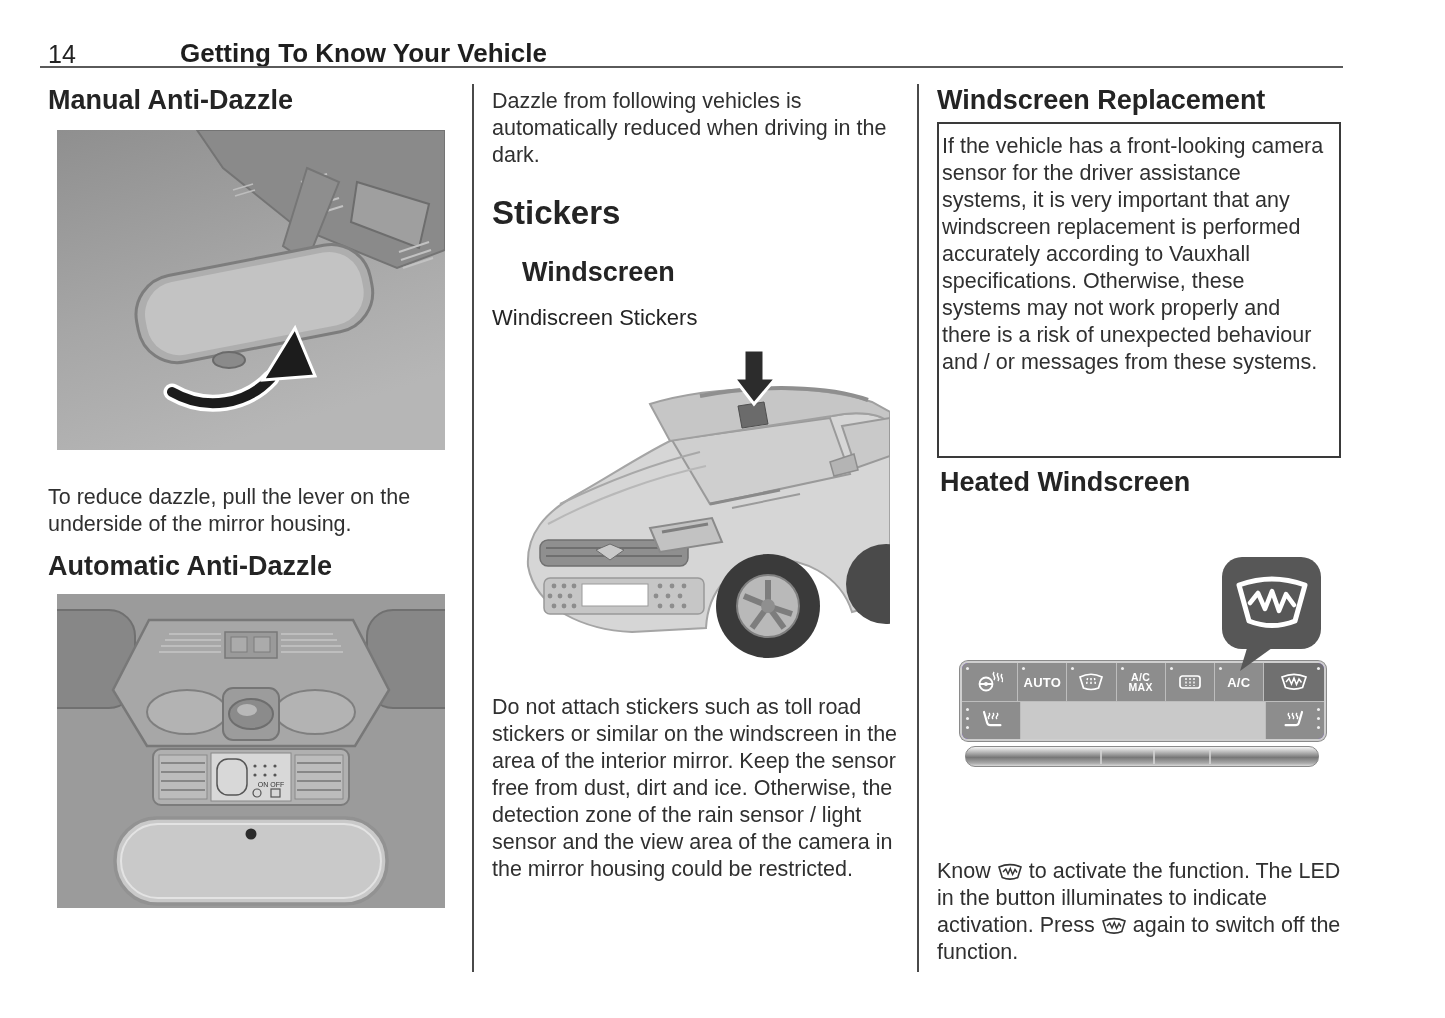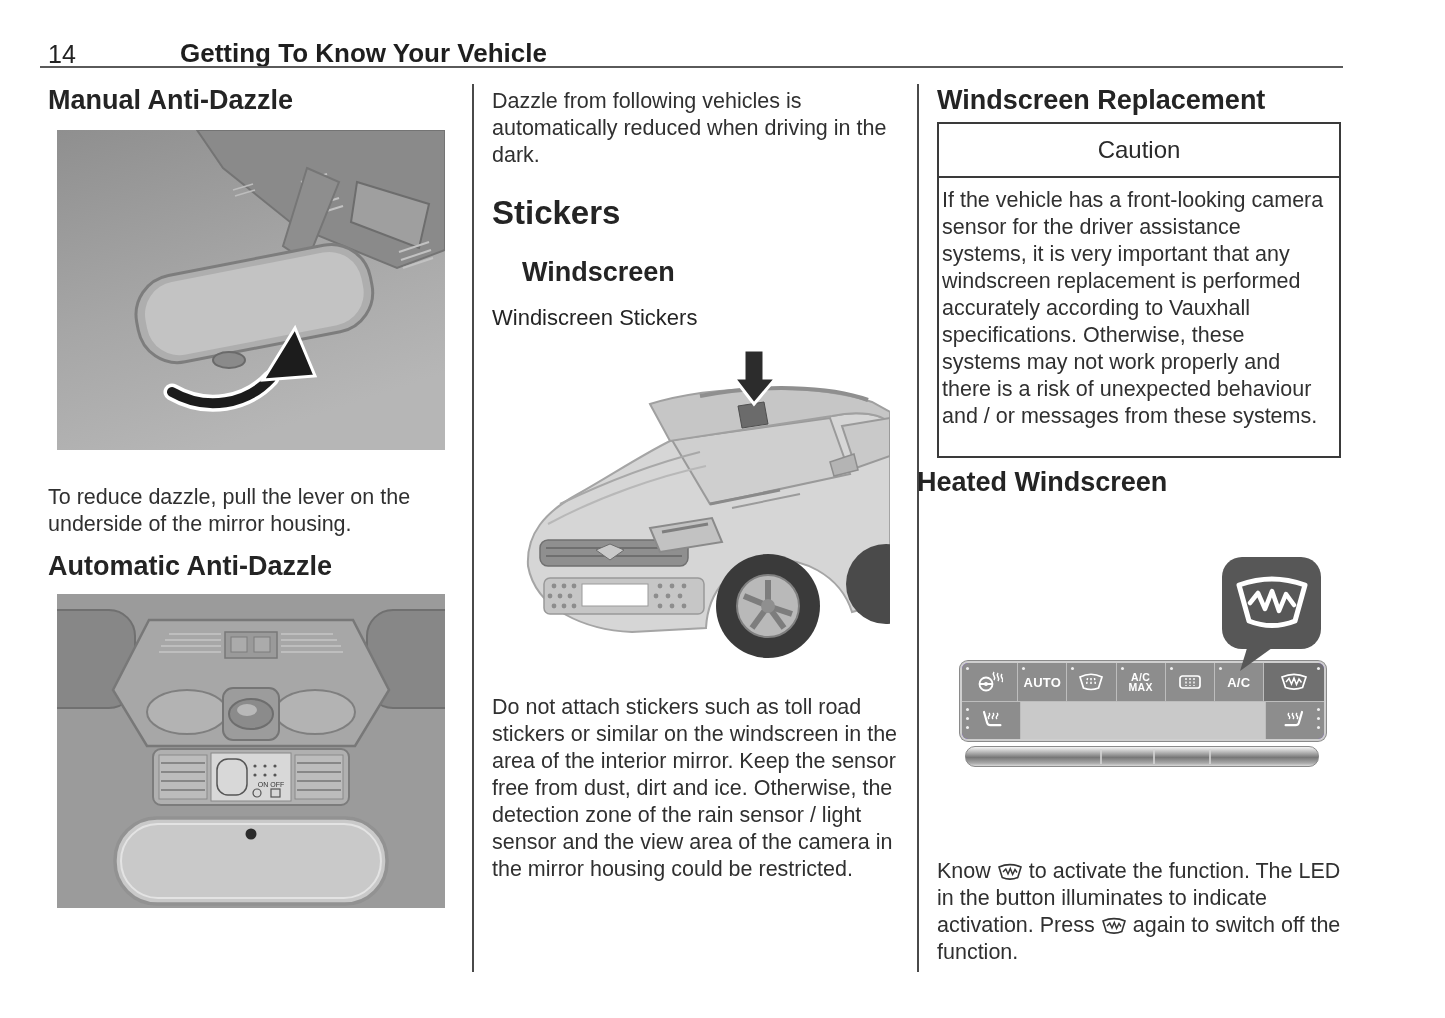--- a/index.html
+++ b/index.html
@@ -252,25 +252,24 @@
       <polygon points="244,6 264,6 264,34 276,34 254,60 234,34 244,34" fill="#2c2c2c" stroke="#ffffff" stroke-width="3"></polygon>
     </g>
   </svg>
 </div>
 
 <div class="abs body-text" style="left:492px;top:694px;width:410px;">Do not attach stickers such as toll road stickers or similar on the windscreen in the area of the interior mirror. Keep the sensor free from dust, dirt and ice. Otherwise, the detection zone of the rain sensor / light sensor and the view area of the camera in the mirror housing could be restricted.</div>
 
 <div class="abs h2" style="left:937px;top:86px;width:406px;">Windscreen Replacement</div>
 
 <div class="abs caution-box" style="left:937px;top:122px;width:400px;height:332px;">
-  <div class="caution-title">Caution</div>
   <div class="caution-body">If the vehicle has a front-looking camera sensor for the driver assistance systems, it is very important that any windscreen replacement is performed accurately according to Vauxhall specifications. Otherwise, these systems may not work properly and there is a risk of unexpected behaviour and / or messages from these systems.</div>
 </div>
 
-<div class="abs h2" style="left:917px;top:468px;width:406px;">Heated Windscreen</div>
+<div class="abs h2" style="left:940px;top:468px;width:406px;">Heated Windscreen</div>
 
 <div class="abs cc-wrap" style="left:960px;top:553px;">
 
   <div class="callout">
     <svg width="76" height="56" viewBox="0 0 76 56">
       <path d="M5,10 C28,2 48,2 71,10 L61,46 C46,52 30,52 15,46 Z" fill="none" stroke="#ffffff" stroke-width="5" stroke-linejoin="round"></path>
       <polyline points="16,28 24,18 31,34 38,16 45,36 52,19 60,30" fill="none" stroke="#ffffff" stroke-width="4.5" stroke-linejoin="round" stroke-linecap="round"></polyline>
     </svg>
   </div>
   <svg class="callout-tail" width="44" height="26" viewBox="0 0 44 26">

